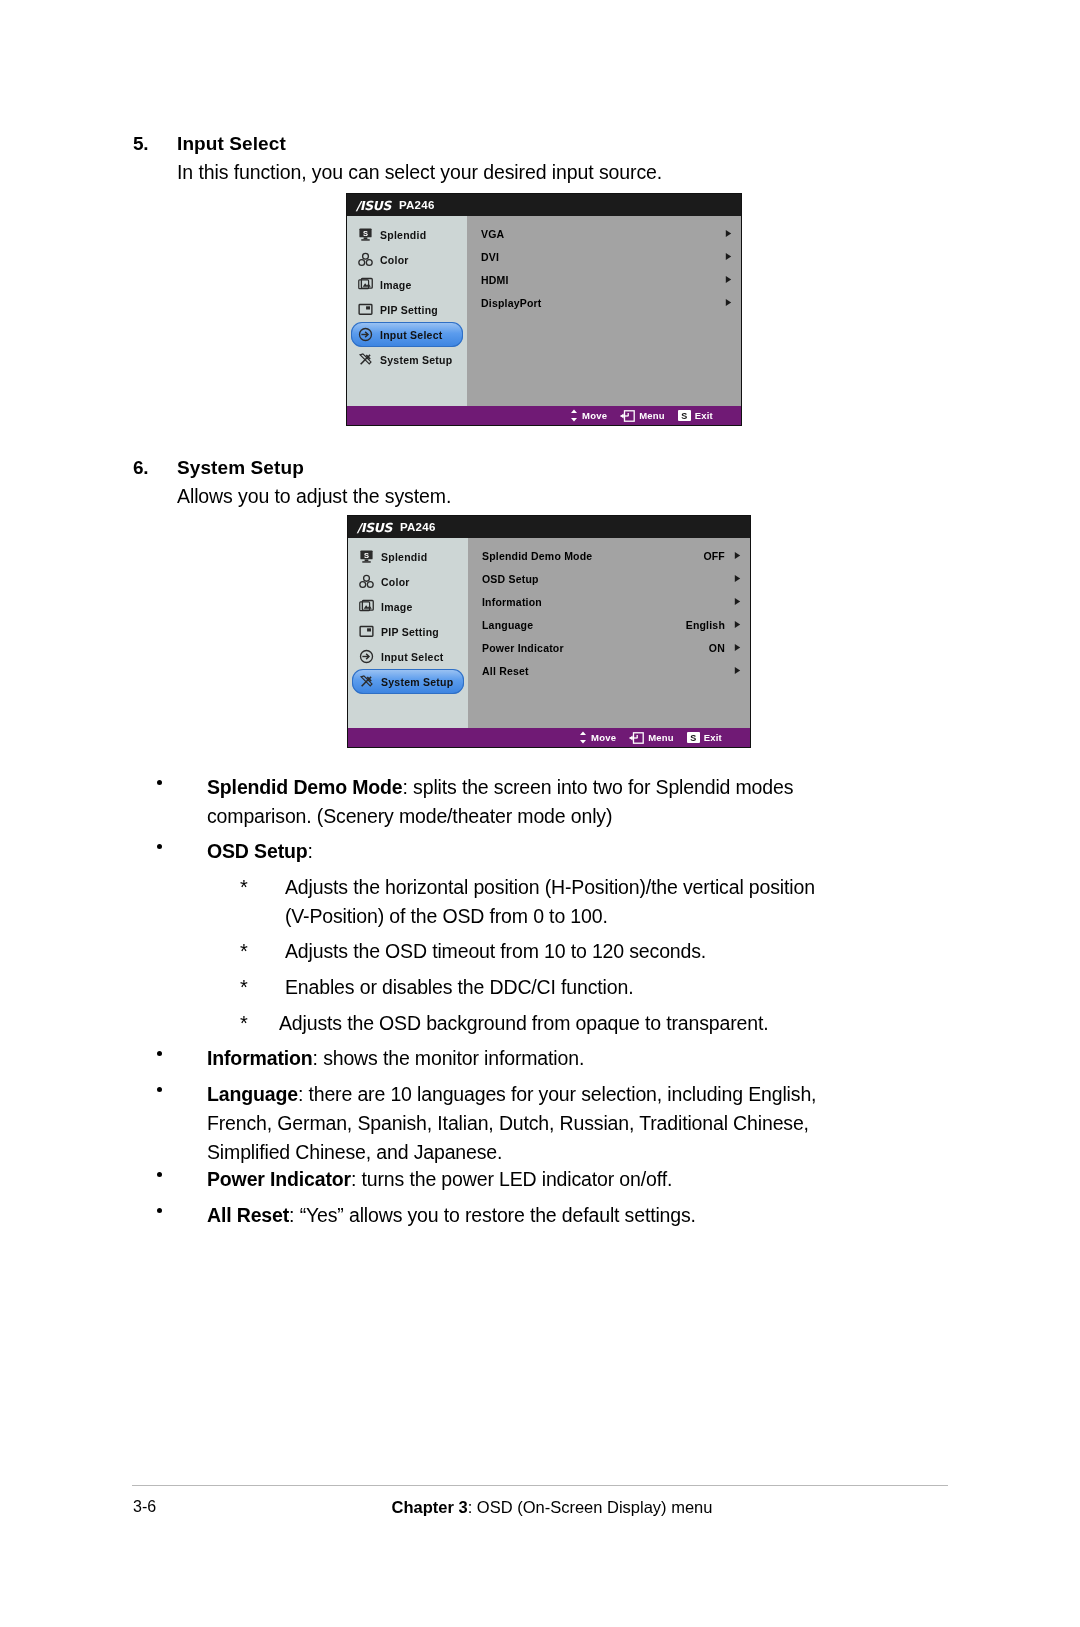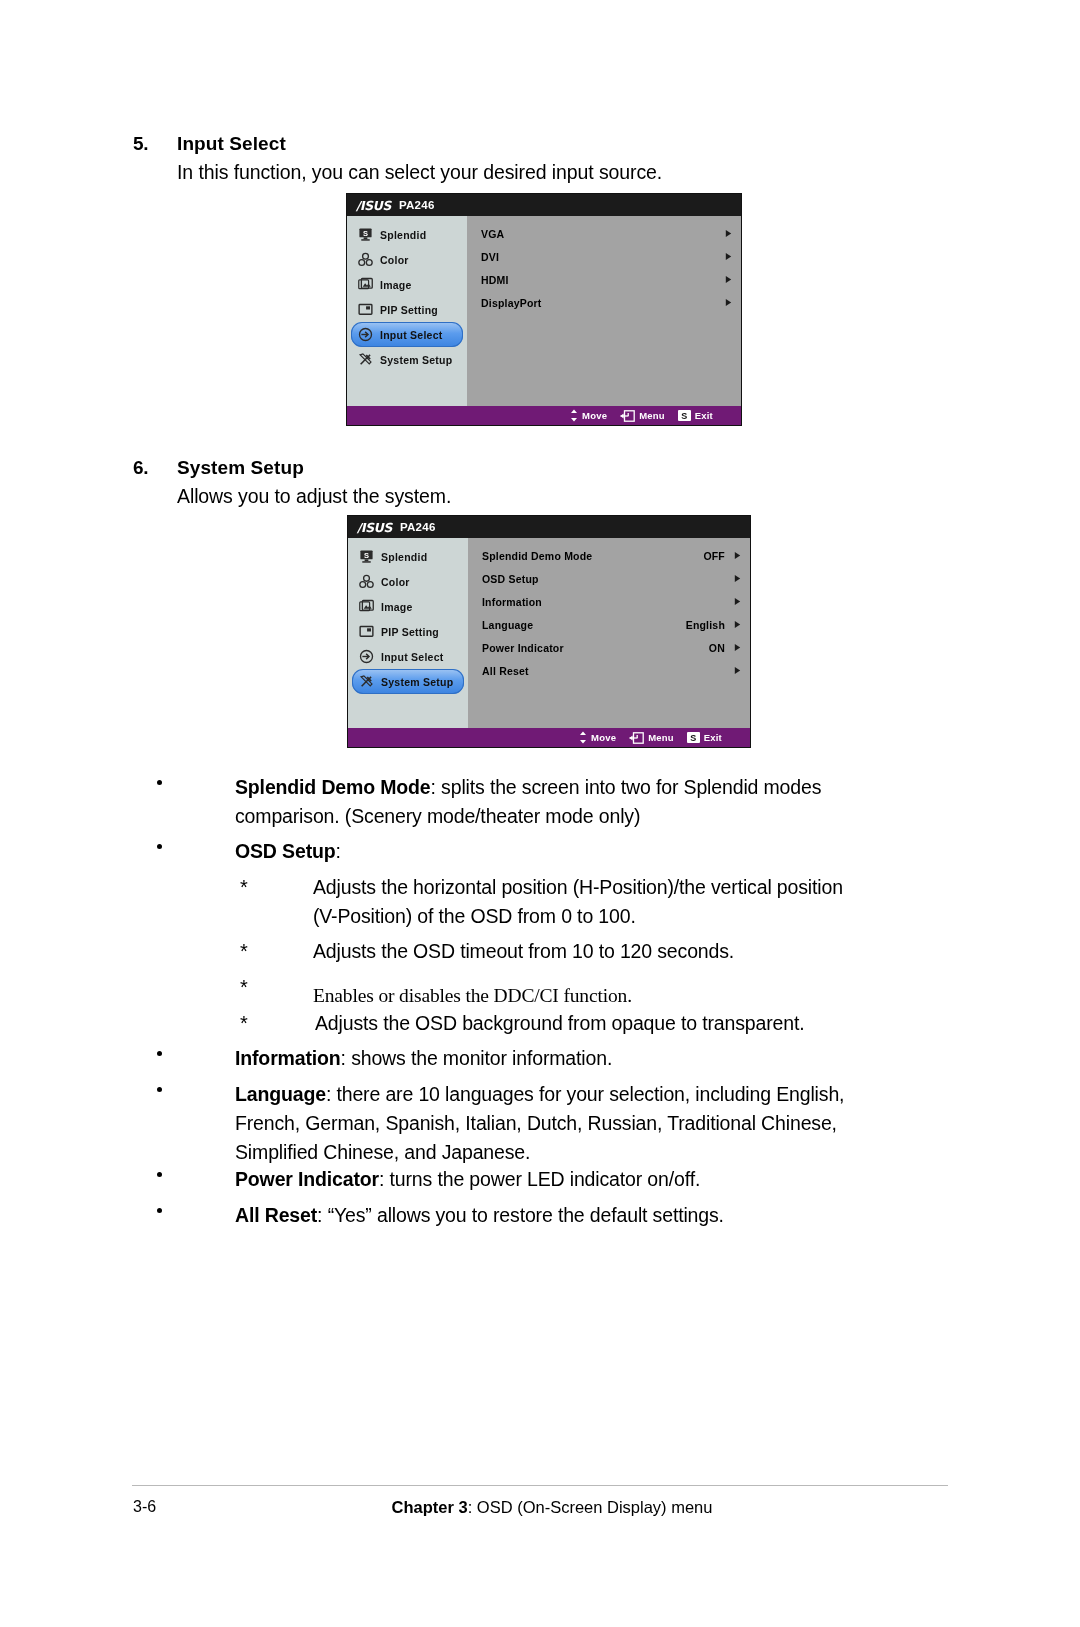--- a/index.html
+++ b/index.html
@@ -56,21 +56,20 @@
   .star {
     position: absolute;
     font-size: 20px;
     line-height: 1;
   }
   .blk-text {
     position: absolute;
     font-size: 19.5px;
     letter-spacing: -0.15px;
     line-height: 29px;
-    margin-left: 28px;
   }
   .blk-text b { font-weight: bold; }
 
   
   .osd {
     position: absolute;
     background: #ffffff;
     box-shadow: 0 0 0 1px #111111;
   }
   .osd-title {
@@ -503,26 +502,26 @@
     </div>
   </div>
 
   <div class="bullet-row" style="left:240px; top:937px;">
     <span class="star" style="left:0; top:4px;">*</span>
     <div class="blk-text" style="left:45px; top:0; white-space:nowrap;text-align:center;">Adjusts the OSD timeout from 10 to 120 seconds.</div>
   </div>
 
   <div class="bullet-row" style="left:240px; top:973px;">
     <span class="star" style="left:0; top:4px;">*</span>
-    <div class="blk-text" style="left:45px; top:8px; white-space:nowrap;font-family:Liberation Serif, serif;">Enables or disables the DDC/CI function.</div>
+    <div class="blk-text" style="left:45px; top:0; white-space:nowrap;">Enables or disables the DDC/CI function.</div>
   </div>
 
   <div class="bullet-row" style="left:240px; top:1009px;">
     <span class="star" style="left:0; top:4px;">*</span>
-    <div class="blk-text" style="left:47px; top:0; white-space:nowrap;">Adjusts the OSD background from opaque to transparent.</div>
+    <div class="blk-text" style="left:39px; top:0; white-space:nowrap;">Adjusts the OSD background from opaque to transparent.</div>
   </div>
 
   <div class="bullet-row" style="left:157px; top:1044px;">
     <span class="bullet-dot"></span>
     <div class="blk-text" style="left:50px; top:0; white-space:nowrap;">
       <b>Information</b><span>: shows the monitor information.</span>
     </div>
   </div>
 
   <div class="bullet-row" style="left:157px; top:1080px;">

